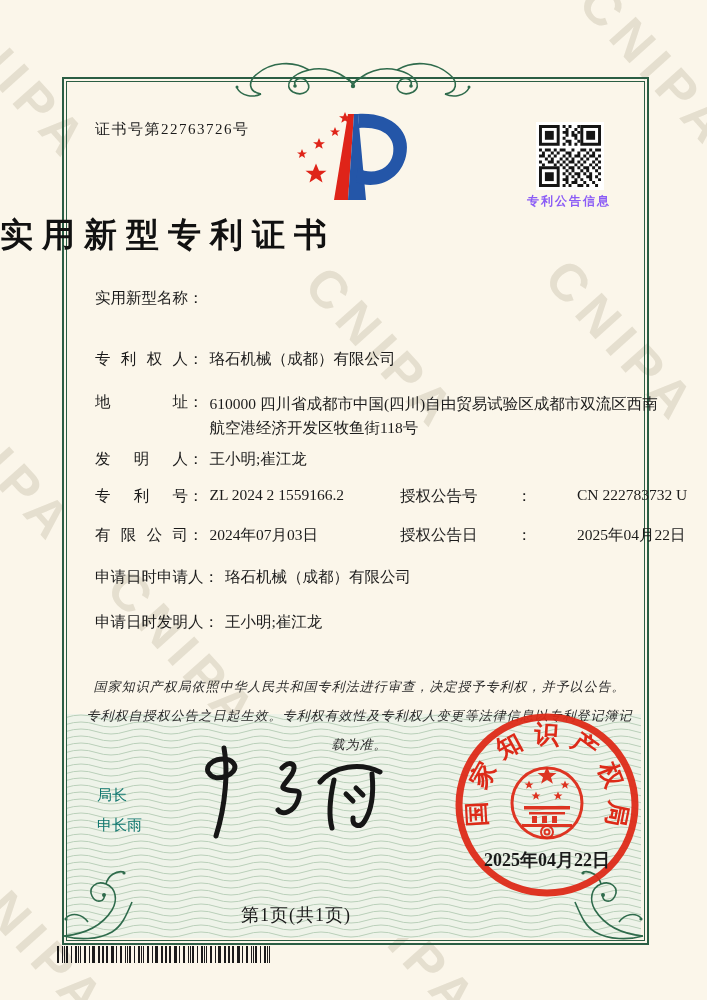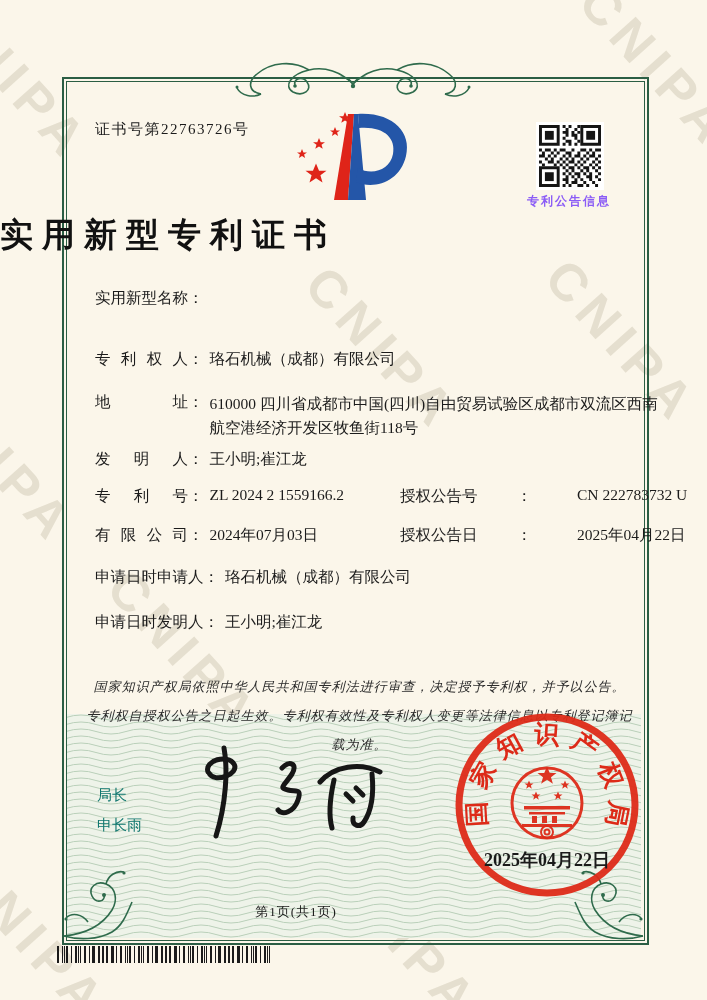--- a/index.html
+++ b/index.html
@@ -68,21 +68,21 @@
   .director{
     position:absolute;left:97px;top:780px;z-index:3;
     font-family:"Liberation Sans","DejaVu Sans",sans-serif;font-size:15px;color:#0f766e;
     line-height:30px;
   }
   .sig-svg{position:absolute;left:192px;top:742px;z-index:3;}
   .seal{position:absolute;left:452px;top:710px;z-index:4;}
   
   .pagefoot{
     position:absolute;left:0;top:903px;width:592px;text-align:center;
-    font-size:13px;z-index:3;letter-spacing:1px;
+    font-size:18px;z-index:3;letter-spacing:1px;
   }
   .barcode{
     position:absolute;left:57px;top:946px;width:213px;height:17px;z-index:3;
     background-image:
       repeating-linear-gradient(90deg,#1b1b1b 0 2px,transparent 2px 5px,#1b1b1b 5px 6px,transparent 6px 9px),
       repeating-linear-gradient(90deg,#1b1b1b 0 1px,transparent 1px 7px);
   }
   .orn{position:absolute;z-index:3;}
 </style>
 </head>

